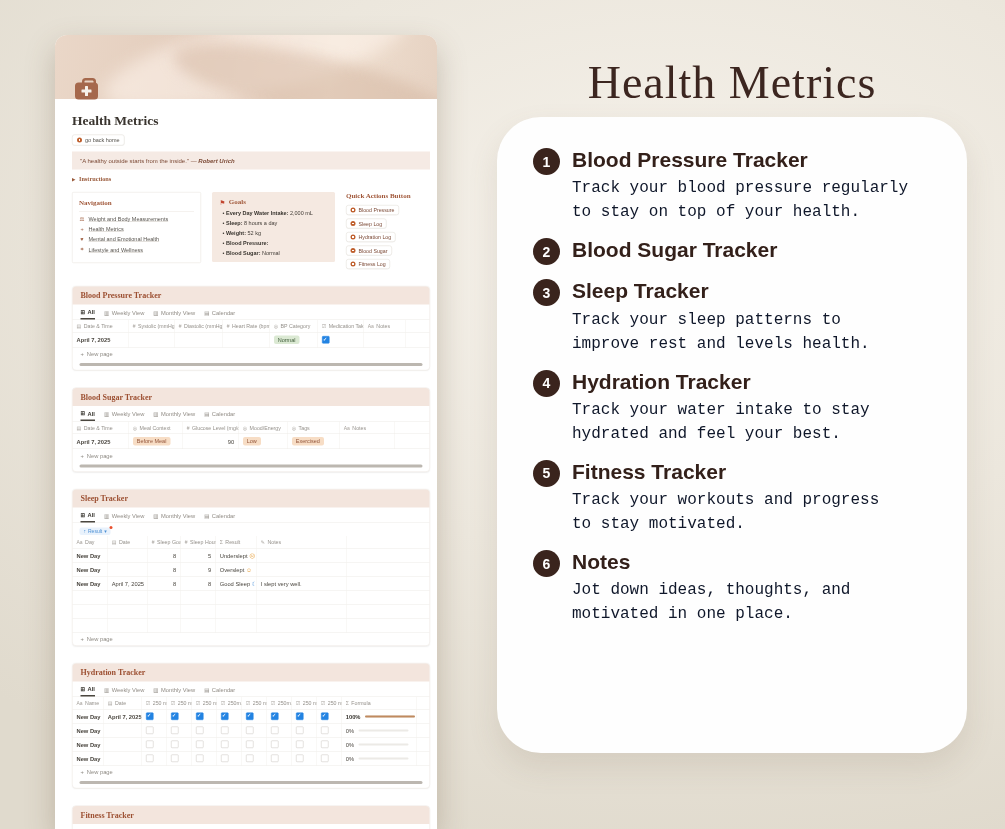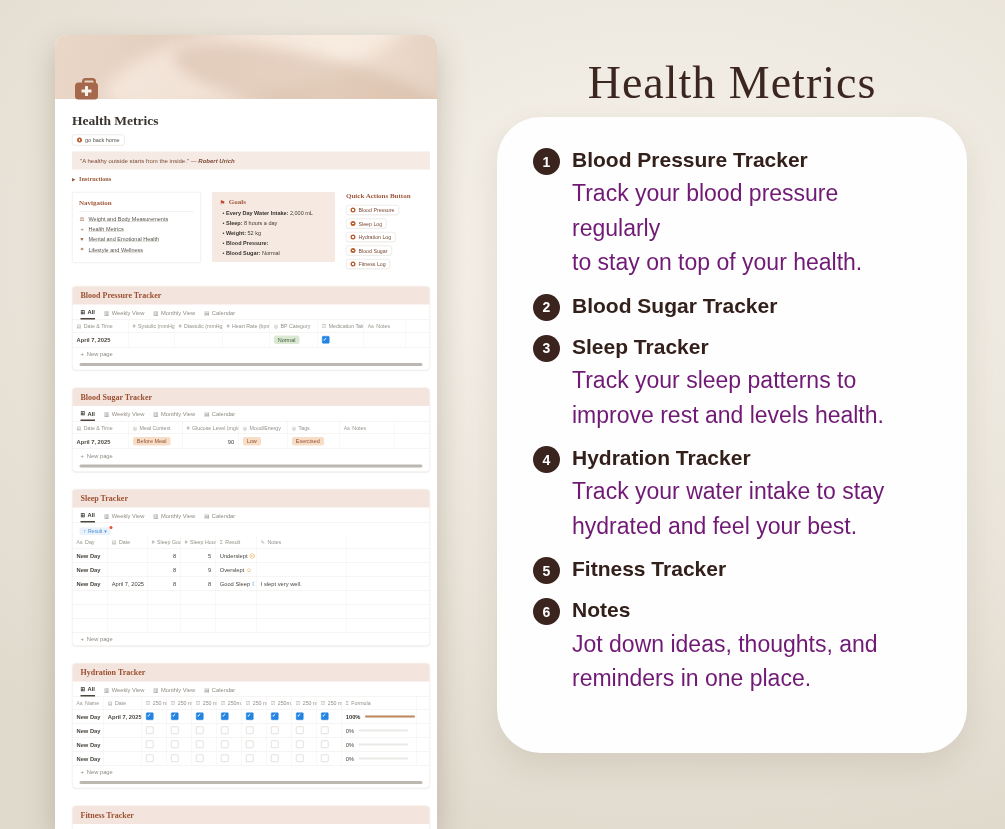--- a/index.html
+++ b/index.html
@@ -83,21 +83,21 @@
   
   .rtitle{position:absolute;left:497px;top:56px;width:470px;text-align:center;
     font-family:"Liberation Serif",serif;font-size:46px;color:#3c2620;letter-spacing:1px;}
   .rcard{position:absolute;left:497px;top:117px;width:470px;height:636px;background:#fefefe;
     border-radius:44px;box-shadow:0 14px 30px rgba(120,100,80,.14);padding:0;box-sizing:border-box;}
   .feats{display:flex;flex-direction:column;gap:13px;padding:30px 28px 0 36px;}
   .feat{display:grid;grid-template-columns:27px 1fr;column-gap:10px;}
   .badge{width:27px;height:27px;border-radius:50%;background:#3a241d;color:#fff;font-weight:bold;
     font-size:14px;display:flex;align-items:center;justify-content:center;margin-top:1px;}
   .fhead{font-size:21px;font-weight:bold;color:#33201a;line-height:1.25;margin-left:2px;}
-  .fdesc{font-size:23px;color:#701a75;line-height:1.5;margin:3px 0 0 2px;white-space:pre-line;max-width:360px;}
+  .fdesc{font-size:16px;color:#0f172a;line-height:1.5;margin:3px 0 0 2px;white-space:pre-line;max-width:360px;font-family:Liberation Mono, monospace;}
 </style>
 </head>
 <body>
 
 <div class="canvas">
 
   <div class="shot">
     <div class="shot-inner">
       <div class="cover"></div>
       <div class="bag">
@@ -581,26 +581,28 @@
         <div>
           <div class="fhead">Hydration Tracker</div>
           <div class="fdesc">Track your water intake to stay
 hydrated and feel your best.</div>
         </div>
       </div>
       <div class="feat">
         <div class="badge">5</div>
         <div>
           <div class="fhead">Fitness Tracker</div>
+          <div class="fdesc">Track your workouts and progress
+to stay motivated.</div>
         </div>
       </div>
       <div class="feat">
         <div class="badge">6</div>
         <div>
           <div class="fhead">Notes</div>
           <div class="fdesc">Jot down ideas, thoughts, and
-reminders in one place.</div>
+motivated in one place.</div>
         </div>
       </div>
     </div>
   </div>
 
 </div>
 
 </body></html>

